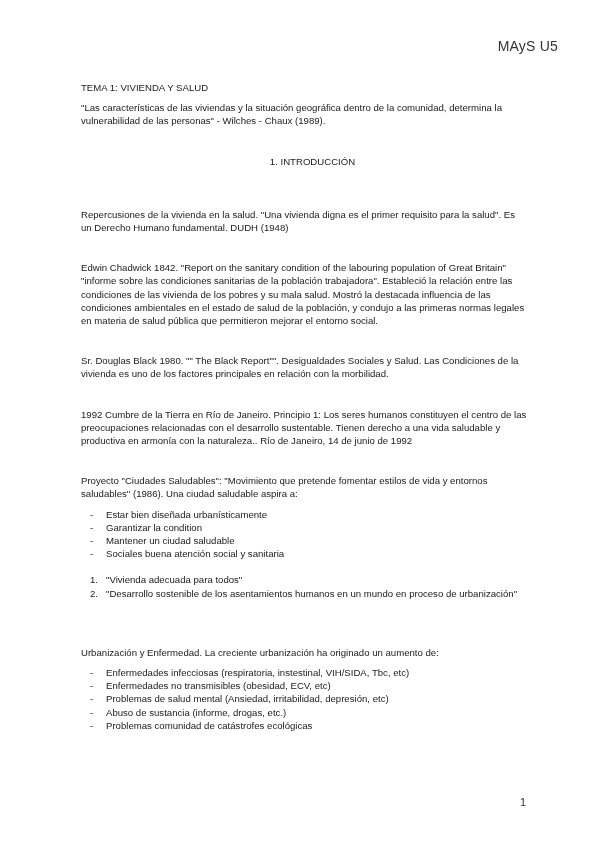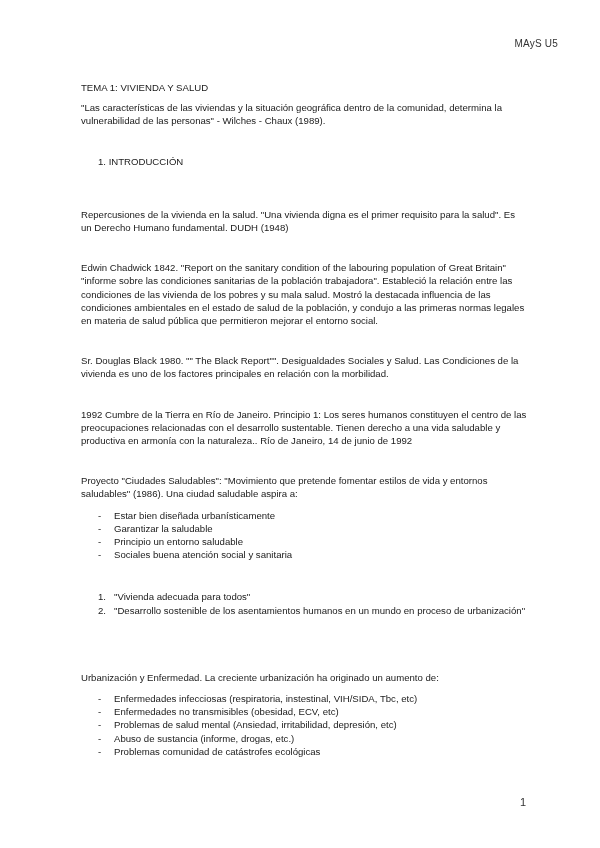--- a/index.html
+++ b/index.html
@@ -1,23 +1,23 @@
 <!DOCTYPE html>
 <html><head>
 <meta charset="utf-8">
 <style>
   html, body { margin:0; padding:0; background:#ffffff; }
   body { width:600px; height:848px; position:relative; overflow:hidden;
          font-family:"Liberation Sans", sans-serif; color:#1a1a1a; font-size:9.6px; }
-  .header-right { position:absolute; top:38px; right:42px; font-size:10px; color:#333; letter-spacing:0.2px; }
+  .header-right { position:absolute; top:38px; right:42px; font-size:14px; color:#333; letter-spacing:0.2px; }
   .content { position:absolute; left:74px; top:74px; width:460px; line-height:13.2px; }
   p { margin:7px; }
   .gap { height:13px; }
-  .heading-num { padding-left:17px; }
-  .dash-list, .num-list { margin:8px; padding:0; list-style:none; }
+  .heading-num { padding-left:17px;text-align:center; }
+  .dash-list, .num-list { margin:0; padding:0; list-style:none; }
   .dash-list li { position:relative; padding-left:32px; }
   .dash-list li::before { content:"-"; position:absolute; left:16px; }
   .num-list li { position:relative; padding-left:32px; }
   .num-list li .n { position:absolute; left:16px; }
   .page-number { position:absolute; left:520px; top:796px; font-size:11px; color:#333; }
 </style>
 </head>
 <body>
 
 <div class="header-right">MAyS U5</div>
@@ -33,22 +33,22 @@
   <div class="gap"></div>
   <p>Edwin Chadwick 1842. "Report on the sanitary condition of the labouring population of Great Britain" "informe sobre las condiciones sanitarias de la población trabajadora". Estableció la relación entre las condiciones de las vivienda de los pobres y su mala salud. Mostró la destacada influencia de las condiciones ambientales en el estado de salud de la población, y condujo a las primeras normas legales en materia de salud pública que permitieron mejorar el entorno social.</p>
   <div class="gap"></div>
   <p>Sr. Douglas Black 1980. "" The Black Report"". Desigualdades Sociales y Salud. Las Condiciones de la vivienda es uno de los factores principales en relación con la morbilidad.</p>
   <div class="gap"></div>
   <p>1992 Cumbre de la Tierra en Río de Janeiro. Principio 1: Los seres humanos constituyen el centro de las preocupaciones relacionadas con el desarrollo sustentable. Tienen derecho a una vida saludable y productiva en armonía con la naturaleza.. Río de Janeiro, 14 de junio de 1992</p>
   <div class="gap"></div>
   <p>Proyecto "Ciudades Saludables": "Movimiento que pretende fomentar estilos de vida y entornos saludables" (1986). Una ciudad saludable aspira a:</p>
   <ul class="dash-list">
     <li>Estar bien diseñada urbanísticamente</li>
-    <li>Garantizar la saludable</li>
-    <li>Principio un entorno saludable</li>
+    <li>Garantizar la condition</li>
+    <li>Mantener un ciudad saludable</li>
     <li>Sociales buena atención social y sanitaria</li>
   </ul>
   <div class="gap"></div>
   <ol class="num-list">
     <li><span class="n">1.</span><span>"Vivienda adecuada para todos"</span></li>
     <li><span class="n">2.</span><span>"Desarrollo sostenible de los asentamientos humanos en un mundo en proceso de urbanización"</span></li>
   </ol>
   <div class="gap"></div>
   <div class="gap"></div>
   <div class="gap"></div>

